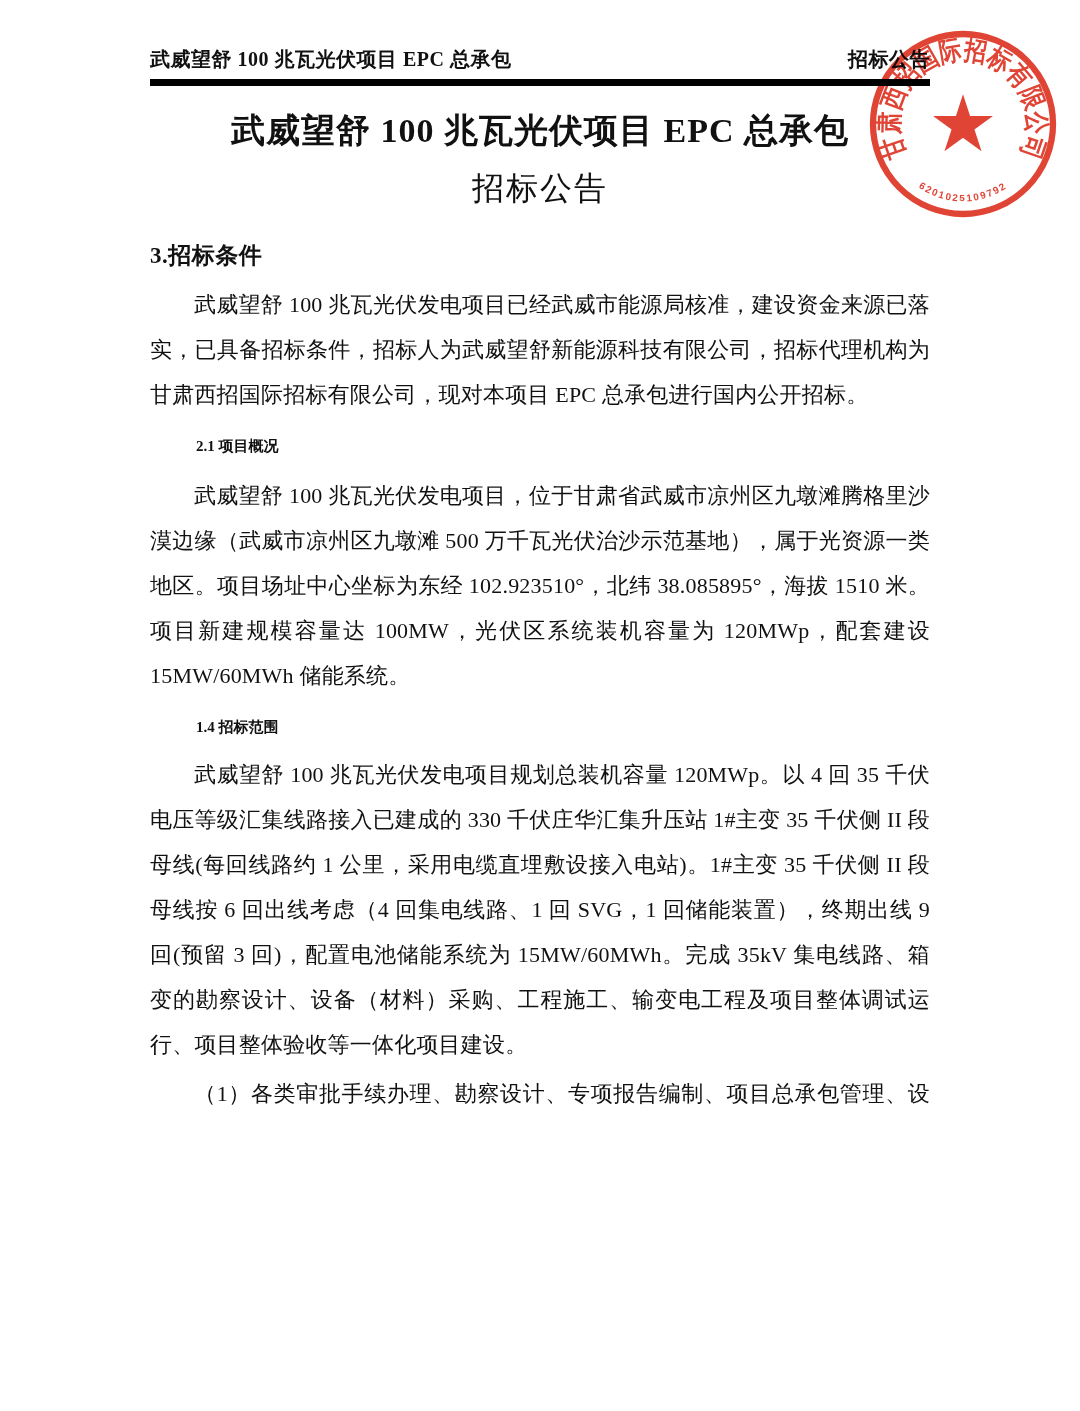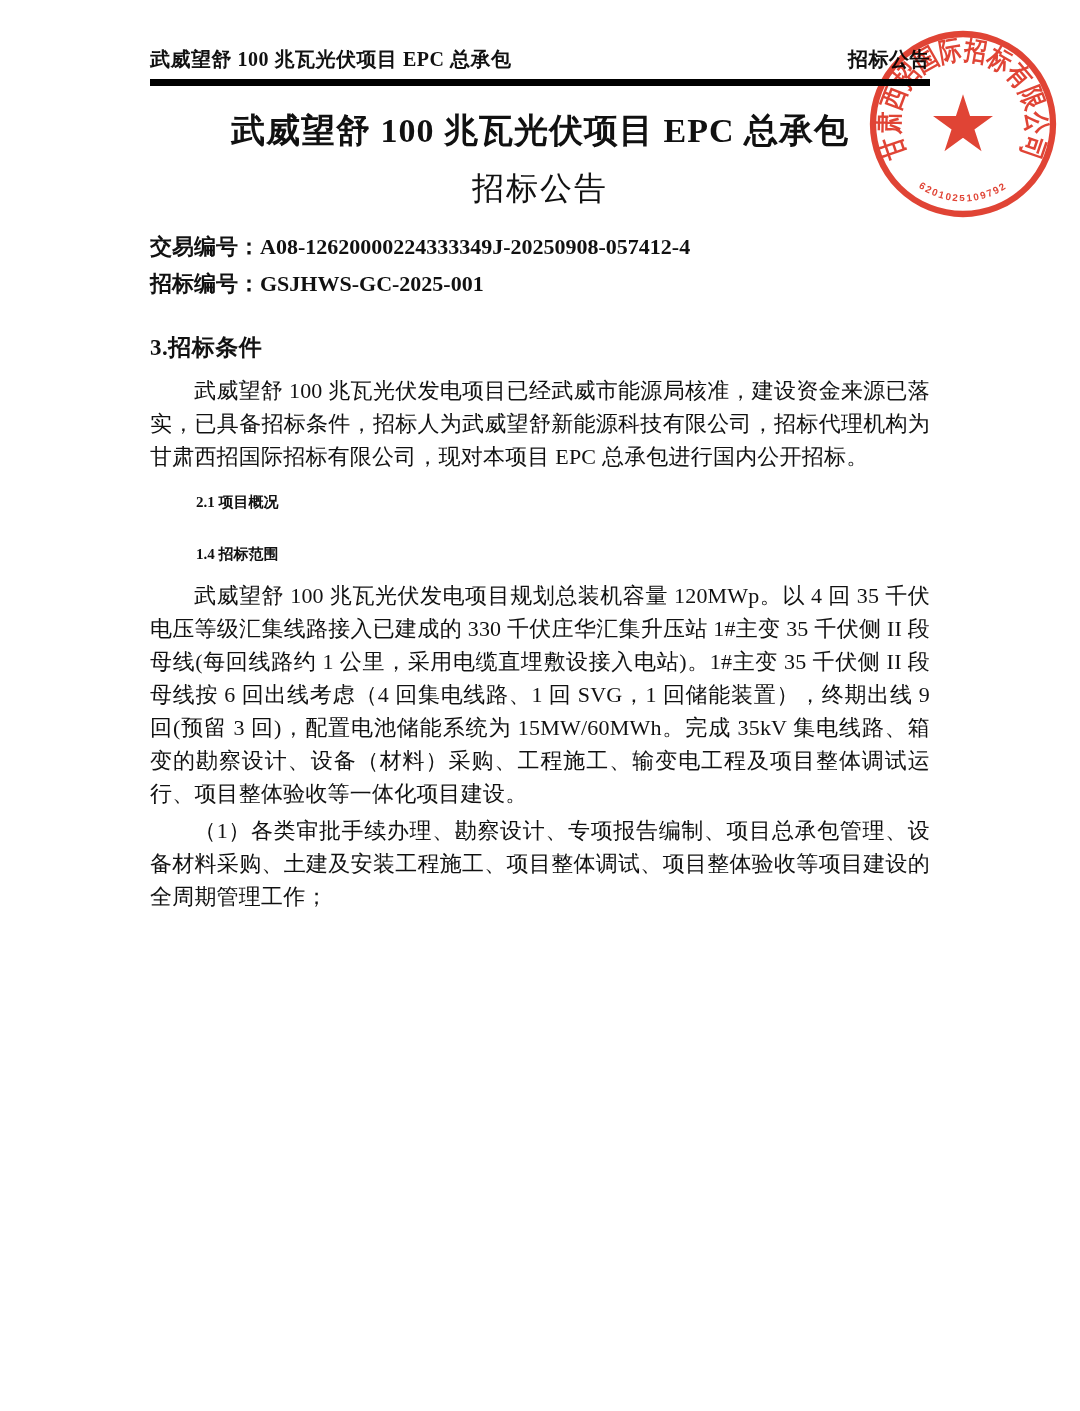--- a/index.html
+++ b/index.html
@@ -69,21 +69,21 @@
   .sub-heading {
     margin: 6px 0 0 0;
     padding-left: 46px;
     font-size: 15px;
     font-weight: bold;
     line-height: 46px;
   }
   .body-para {
     margin: 4px 0 0 0;
     font-size: 22px;
-    line-height: 33px;
+    line-height: 45px;
     text-align: justify;
     text-indent: 2em;
     letter-spacing: 0.2px;
   }
   .body-para.tight { margin-top: 2px; }
   
   .stamp {
     position: absolute;
     left: 864px;
     top: 25px;
@@ -103,34 +103,27 @@
   <div class="content">
 
     <div class="running-header">
       <span>武威望舒 100 兆瓦光伏项目 EPC 总承包</span>
       <span>招标公告</span>
     </div>
 
     <h1 class="doc-title">武威望舒 100 兆瓦光伏项目 EPC 总承包</h1>
     <h2 class="doc-subtitle">招标公告</h2>
 
-    <div class="meta-block">
-      <div class="meta-line">
-        <span>交易编号：</span><span>A08-12620000224333349J-20250908-057412-4</span>
-      </div>
-      <div class="meta-line">
-        <span>招标编号：</span><span>GSJHWS-GC-2025-001</span>
-      </div>
-    </div>
 
     <div class="sec-heading">3.招标条件</div>
     <p class="body-para">武威望舒 100 兆瓦光伏发电项目已经武威市能源局核准，建设资金来源已落实，已具备招标条件，招标人为武威望舒新能源科技有限公司，招标代理机构为甘肃西招国际招标有限公司，现对本项目 EPC 总承包进行国内公开招标。</p>
 
 
     <div class="sub-heading">2.1 项目概况</div>
+    <p class="body-para">武威望舒 100 兆瓦光伏发电项目，位于甘肃省武威市凉州区九墩滩腾格里沙漠边缘（武威市凉州区九墩滩 500 万千瓦光伏治沙示范基地），属于光资源一类地区。项目场址中心坐标为东经 102.923510°，北纬 38.085895°，海拔 1510 米。项目新建规模容量达 100MW，光伏区系统装机容量为 120MWp，配套建设 15MW/60MWh 储能系统。</p>
 
 
     <div class="sub-heading">1.4 招标范围</div>
     <p class="body-para tight">武威望舒 100 兆瓦光伏发电项目规划总装机容量 120MWp。以 4 回 35 千伏电压等级汇集线路接入已建成的 330 千伏庄华汇集升压站 1#主变 35 千伏侧 II 段母线(每回线路约 1 公里，采用电缆直埋敷设接入电站)。1#主变 35 千伏侧 II 段母线按 6 回出线考虑（4 回集电线路、1 回 SVG，1 回储能装置），终期出线 9 回(预留 3 回)，配置电池储能系统为 15MW/60MWh。完成 35kV 集电线路、箱变的勘察设计、设备（材料）采购、工程施工、输变电工程及项目整体调试运行、项目整体验收等一体化项目建设。</p>
 
     <p class="body-para">（1）各类审批手续办理、勘察设计、专项报告编制、项目总承包管理、设备材料采购、土建及安装工程施工、项目整体调试、项目整体验收等项目建设的全周期管理工作；</p>
 
   </div>
 
   <div class="stamp">

